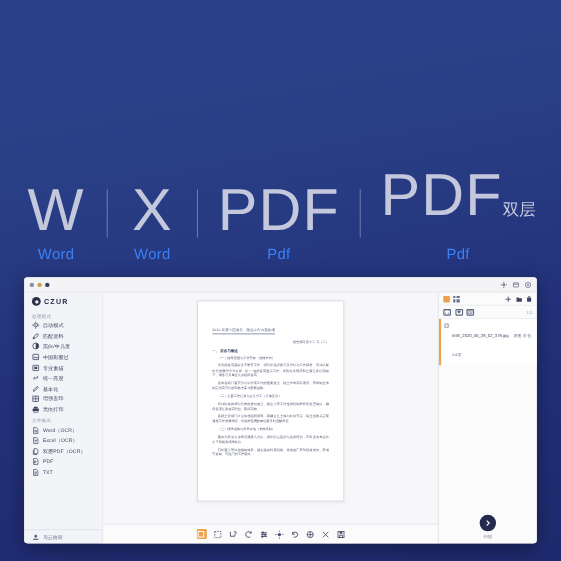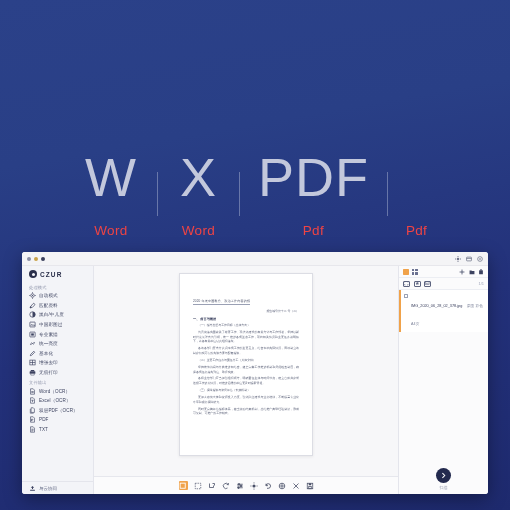--- a/index.html
+++ b/index.html
@@ -11,21 +11,21 @@
   }
   .banner-wrap { position:absolute; left:0; top:150px; width:510px; }
   .fmt-row { display:flex; align-items:flex-end; justify-content:center; gap:0; }
   .fmt-cell { display:flex; flex-direction:column; align-items:center; position:relative; }
   .fmt-big {
     font-size:54px; line-height:54px; font-weight:400;
     color:#c3c8dc; letter-spacing:1px; white-space:nowrap;
     font-family:"Liberation Sans", sans-serif;
   }
   .fmt-big .sup { font-size:15px; color:#c9cee0; vertical-align:baseline; letter-spacing:0; }
-  .fmt-sub { font-size:13.5px; color:#ef4444; margin-top:19px; letter-spacing:.3px; }
+  .fmt-sub { font-size:13.5px; color:#3b82f6; margin-top:5px; letter-spacing:.3px; }
   .fmt-div { width:1px; height:44px; background:rgba(185,193,218,.45); margin:0 14px 22px 14px; }
   .pad-w   { padding:0 6px; }
   .pad-x   { padding:0 8px; }
   .pad-p   { padding:0 4px; }
 
   
   .win {
     position:absolute; left:22px; top:252px; width:466px; height:242px;
     background:#fdfdfd; border-radius:3px; overflow:hidden;
     box-shadow:0 5px 18px rgba(0,0,0,.35);
@@ -132,20 +132,21 @@
     <div class="fmt-div"></div>
 
     <div class="fmt-cell pad-p">
       <div class="fmt-big">PDF</div>
       <div class="fmt-sub">Pdf</div>
     </div>
 
     <div class="fmt-div"></div>
 
     <div class="fmt-cell pad-p">
+      <div class="fmt-big"><span>PDF</span><span class="sup">双层</span></div>
       <div class="fmt-sub">Pdf</div>
     </div>
 
   </div>
 </div>
 
 <div class="win">
 
   <div class="titlebar">
     <div class="dots">

